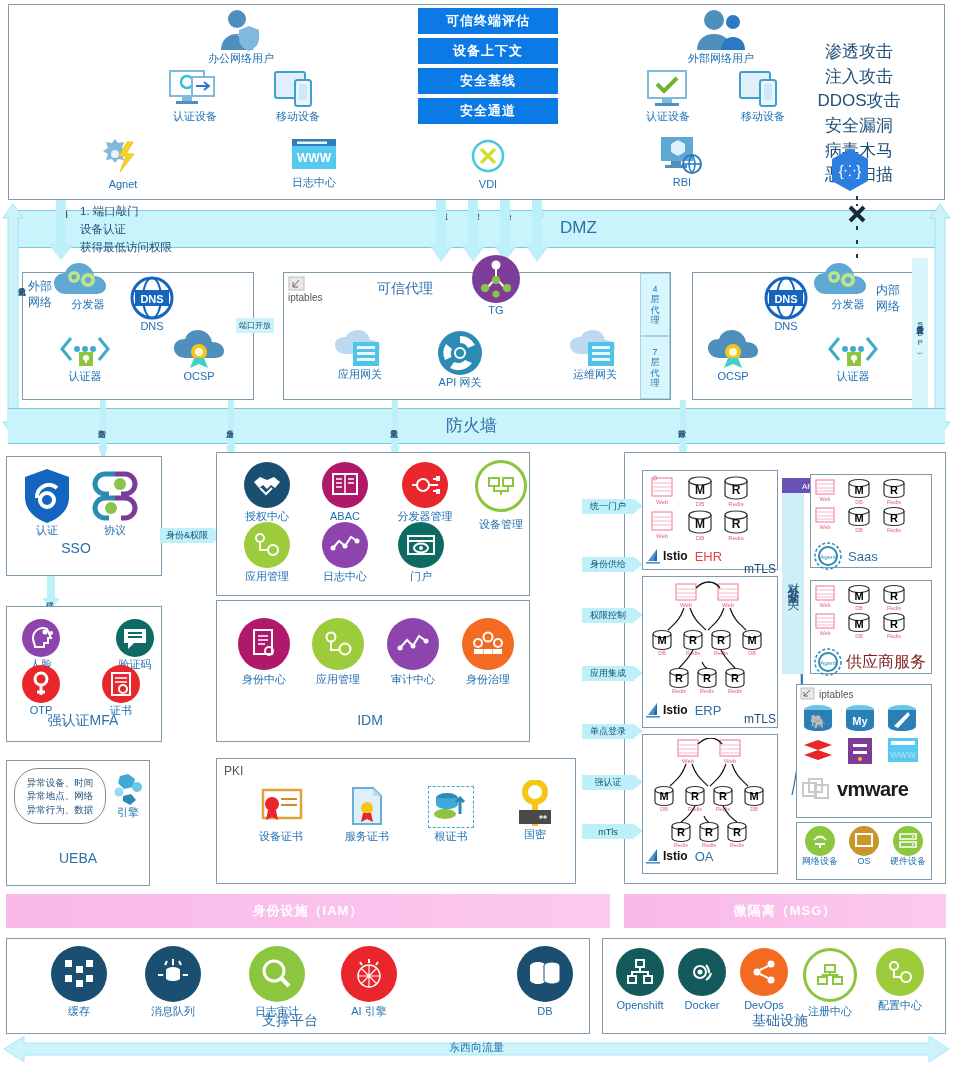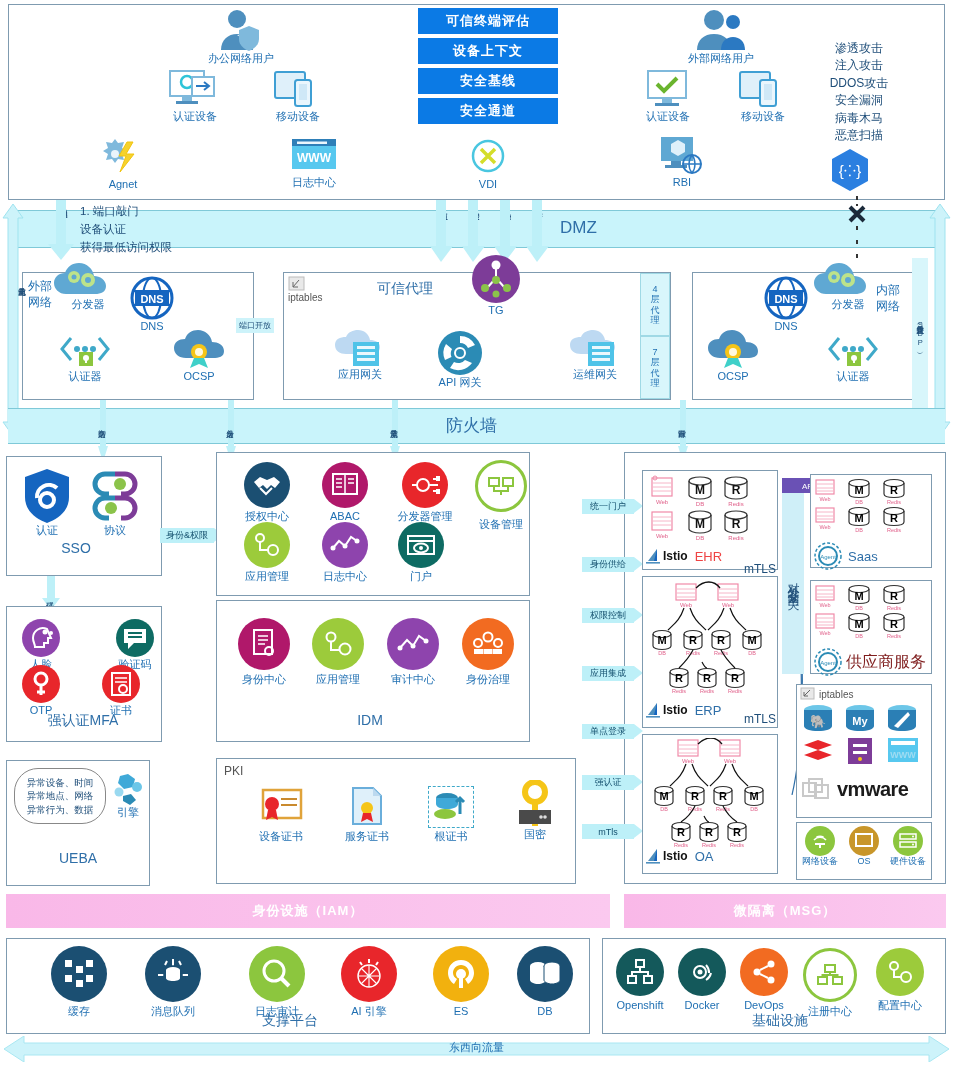--- a/index.html
+++ b/index.html
@@ -14,21 +14,21 @@
   .vtxt{writing-mode:vertical-rl;text-orientation:upright;font-size:7.5px;color:#1f4e79;letter-spacing:0px;line-height:1;}
   .vtxt-lat{writing-mode:vertical-rl;text-orientation:mixed;font-size:7.5px;color:#1f4e79;}
   .blue-btn{background:#0b7ae5;color:#fff;font-size:13px;font-weight:bold;text-align:center;line-height:26px;height:26px;width:140px;letter-spacing:1px;}
   .icon-circle{border-radius:50%;display:flex;align-items:center;justify-content:center;color:#fff;}
   .pink-band{background:linear-gradient(90deg,#f9b8e8,#fbc9ef);color:#fff;font-size:13px;font-weight:bold;display:flex;align-items:center;justify-content:center;letter-spacing:1px;}
   .arrow-tag{background:#bdf0f8;color:#14506e;font-size:9px;display:flex;align-items:center;justify-content:center;height:15px;position:relative;}
   .arrow-tag:after{content:"";position:absolute;right:-9px;top:0;border-left:9px solid #bdf0f8;border-top:7.5px solid transparent;border-bottom:7.5px solid transparent;}
   .cell{display:flex;flex-direction:column;align-items:center;justify-content:flex-start;}
   .sdp-side{background:#d8f6fb;}
   svg{display:block;}
-  .attack-list{font-size:12px;line-height:1.45;color:#1f4e79;text-align:center;}
+  .attack-list{font-size:17px;line-height:1.45;color:#1f4e79;text-align:center;}
   .mtls-lbl{font-size:12px;color:#1f4e79;}
   .vgw{writing-mode:vertical-rl;text-orientation:upright;font-size:12px;color:#1f4e79;letter-spacing:3px;}
 </style>
 </head>
 <body>
 
 <div class="page">
 
   <div class="abs box" style="left:8px;top:4px;width:937px;height:196px;">
   </div>
@@ -1049,31 +1049,20 @@
   <div class="abs cell" style="left:332px;top:946px;width:74px;">
     <div class="icon-circle" style="width:56px;height:56px;background:#e8262b;">
       <svg width="34" height="34" viewBox="0 0 34 34">
           <circle cx="17" cy="19" r="11" fill="none" stroke="#fff" stroke-width="1.4"></circle>
           <path d="M17 8v22M6 19h22M9 11l16 16M25 11L9 27" stroke="#fff" stroke-width="1.1"></path>
           <path d="M17 2v4M8 5l2 3M26 5l-2 3" stroke="#fff" stroke-width="2"></path>
         </svg>
     </div>
     <div class="lbl" style="margin-top:3px;">AI 引擎</div>
   </div>
-  <div class="abs cell" style="left:424px;top:946px;width:74px;">
-    <div class="icon-circle" style="width:56px;height:56px;background:#f2b10e;">
-      <svg width="32" height="34" viewBox="0 0 32 34">
-          <path d="M16 2a14 14 0 0 0 0 28 14 14 0 0 0 0-28z" fill="none" stroke="#fff" stroke-width="0"></path>
-          <path d="M16 3C8 3 3 9 3 16c0 5 3 9 6 11l3-5c-2-1-4-3-4-6 0-4 3-8 8-8s8 4 8 8c0 3-2 5-4 6l3 5c3-2 6-6 6-11 0-7-5-13-13-13z" fill="#fff" transform="translate(0,0)"></path>
-          <circle cx="16" cy="17" r="5" fill="#fff"></circle>
-          <rect x="14" y="17" width="4" height="14" fill="#fff"></rect>
-        </svg>
-    </div>
-    <div class="lbl" style="margin-top:3px;">ES</div>
-  </div>
   <div class="abs cell" style="left:508px;top:946px;width:74px;">
     <div class="icon-circle" style="width:56px;height:56px;background:#1b4f72;">
       <svg width="34" height="30" viewBox="0 0 34 30">
           <ellipse cx="10" cy="7" rx="8" ry="4" fill="#fff"></ellipse>
           <path d="M2 7v14c0 2 4 4 8 4s8-2 8-4V7" fill="#fff"></path>
           <ellipse cx="24" cy="7" rx="8" ry="4" fill="#fff" stroke="#1b4f72"></ellipse>
           <path d="M16 7v14c0 2 4 4 8 4s8-2 8-4V7" fill="#fff" stroke="#1b4f72"></path>
         </svg>
     </div>
     <div class="lbl" style="margin-top:3px;">DB</div>

